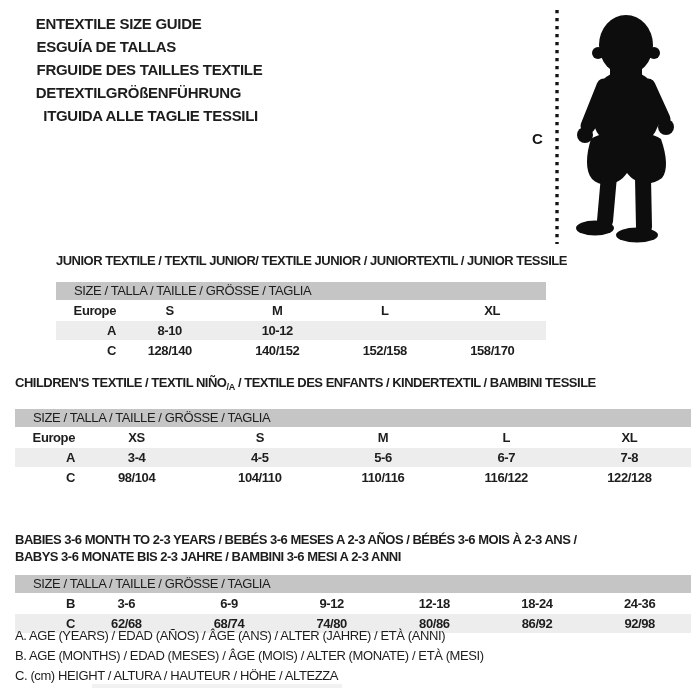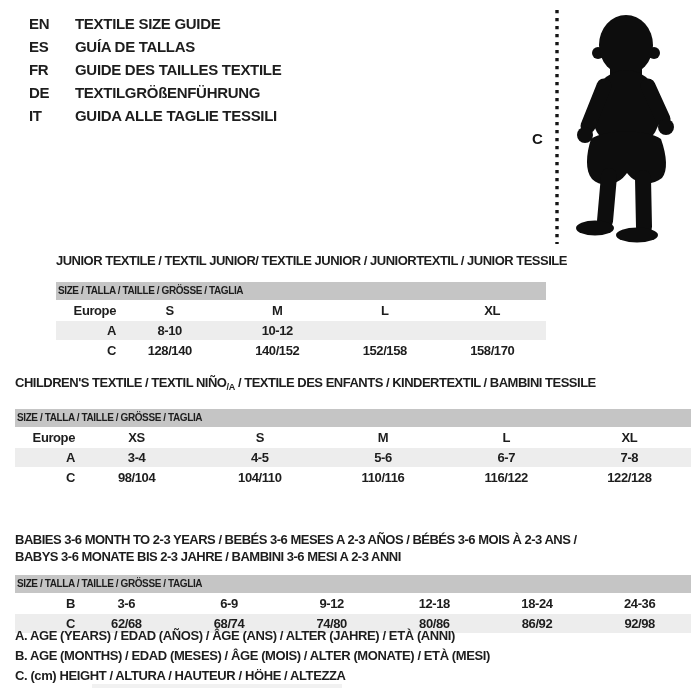--- a/index.html
+++ b/index.html
@@ -8,48 +8,48 @@
     --shade:#ededed;
   }
   html,body{margin:0;padding:0;}
   body{
     width:700px;height:700px;position:relative;overflow:hidden;
     background:#ffffff;color:var(--ink);
     font-family:"Liberation Sans",sans-serif;
     -webkit-font-smoothing:antialiased;
   }
   
-  .lang-block{position:absolute;left:29px;top:12px;}
+  .lang-block{position:absolute;left:10px;top:12px;text-align:right;}
   .lang-row{display:flex;font-weight:bold;font-size:15px;line-height:23px;letter-spacing:-0.3px;white-space:nowrap;}
   .lang-code{width:46px;flex:0 0 46px;}
   
   .figure-wrap{position:absolute;left:524px;top:6px;width:170px;height:240px;}
   
   .table-block{position:absolute;left:15px;}
   #tbl0{top:252px;width:490px;margin-left:41px;}
   #tbl1{top:374px;width:676px;}
   #tbl2{top:499px;width:676px;margin-top:32px;}
   .tbl-title-line{font-size:13px;font-weight:bold;line-height:17px;letter-spacing:-0.5px;white-space:nowrap;}
   .subscript{font-size:9px;vertical-align:-3px;letter-spacing:-0.3px;}
   .tbl-headerbar{
     margin-top:13px;background:var(--bar);height:18px;line-height:18px;
-    font-size:10px;font-weight:bold;letter-spacing:-0.4px;
-    padding-left:2px;box-sizing:border-box;
+    font-size:13px;font-weight:normal;letter-spacing:-0.4px;
+    padding-left:18px;box-sizing:border-box;
   }
   .table-block.two-line .tbl-headerbar{margin-top:10px;}
   .tbl-row{
     display:grid;height:19px;line-height:19px;margin-top:1px;
     font-size:13px;font-weight:bold;letter-spacing:-0.4px;white-space:nowrap;
   }
   .tbl-row.shaded{background:var(--shade);}
   .row-label{padding-left:6px;text-align:right;}
   .cell{text-align:center;}
   
   .legend{position:absolute;left:15px;top:626px;}
-  .legend-line{font-size:13px;font-weight:bold;line-height:20px;letter-spacing:-0.4px;white-space:nowrap;}
+  .legend-line{font-size:13px;font-weight:normal;line-height:20px;letter-spacing:-0.4px;white-space:nowrap;}
   
   .sliver{position:absolute;left:92px;top:684px;width:250px;height:4px;background:#f1f1f1;}
 </style>
 </head>
 <body style="background: rgb(255, 255, 255);">
 
 <div class="lang-block" id="langs">
     <div class="lang-row">
       <span class="lang-code">EN</span>
       <span class="lang-label">TEXTILE SIZE GUIDE</span>

